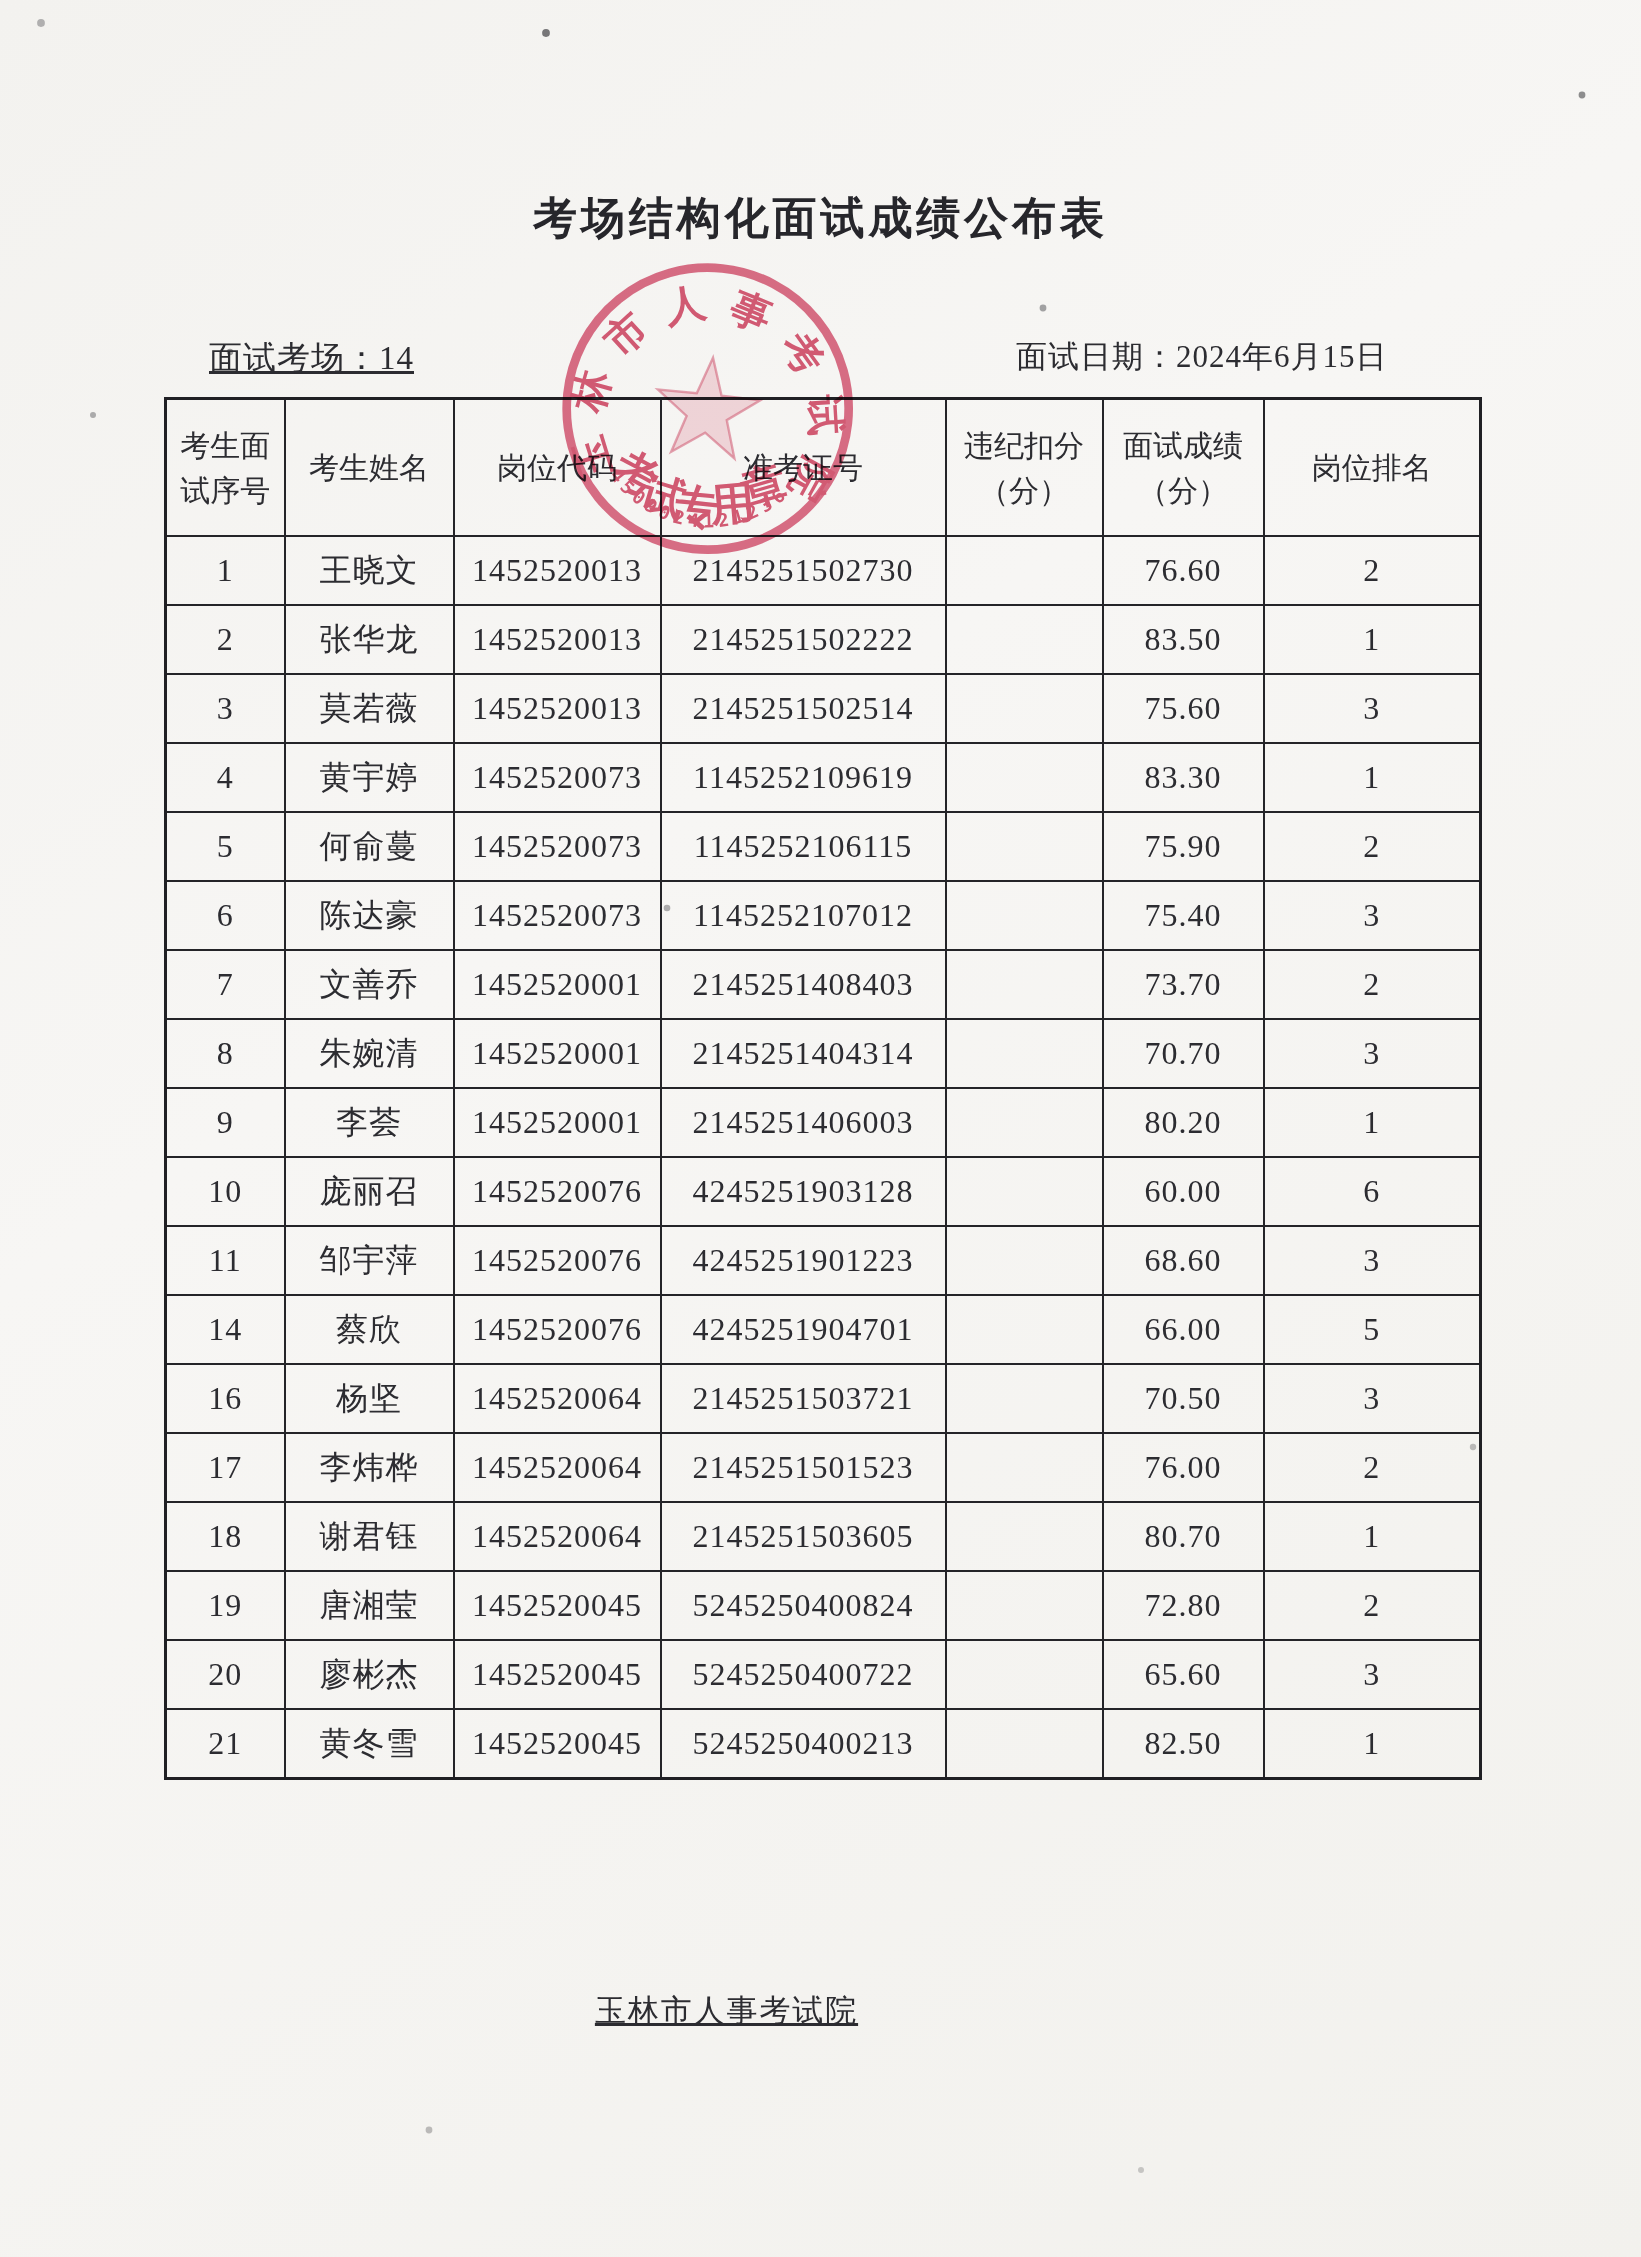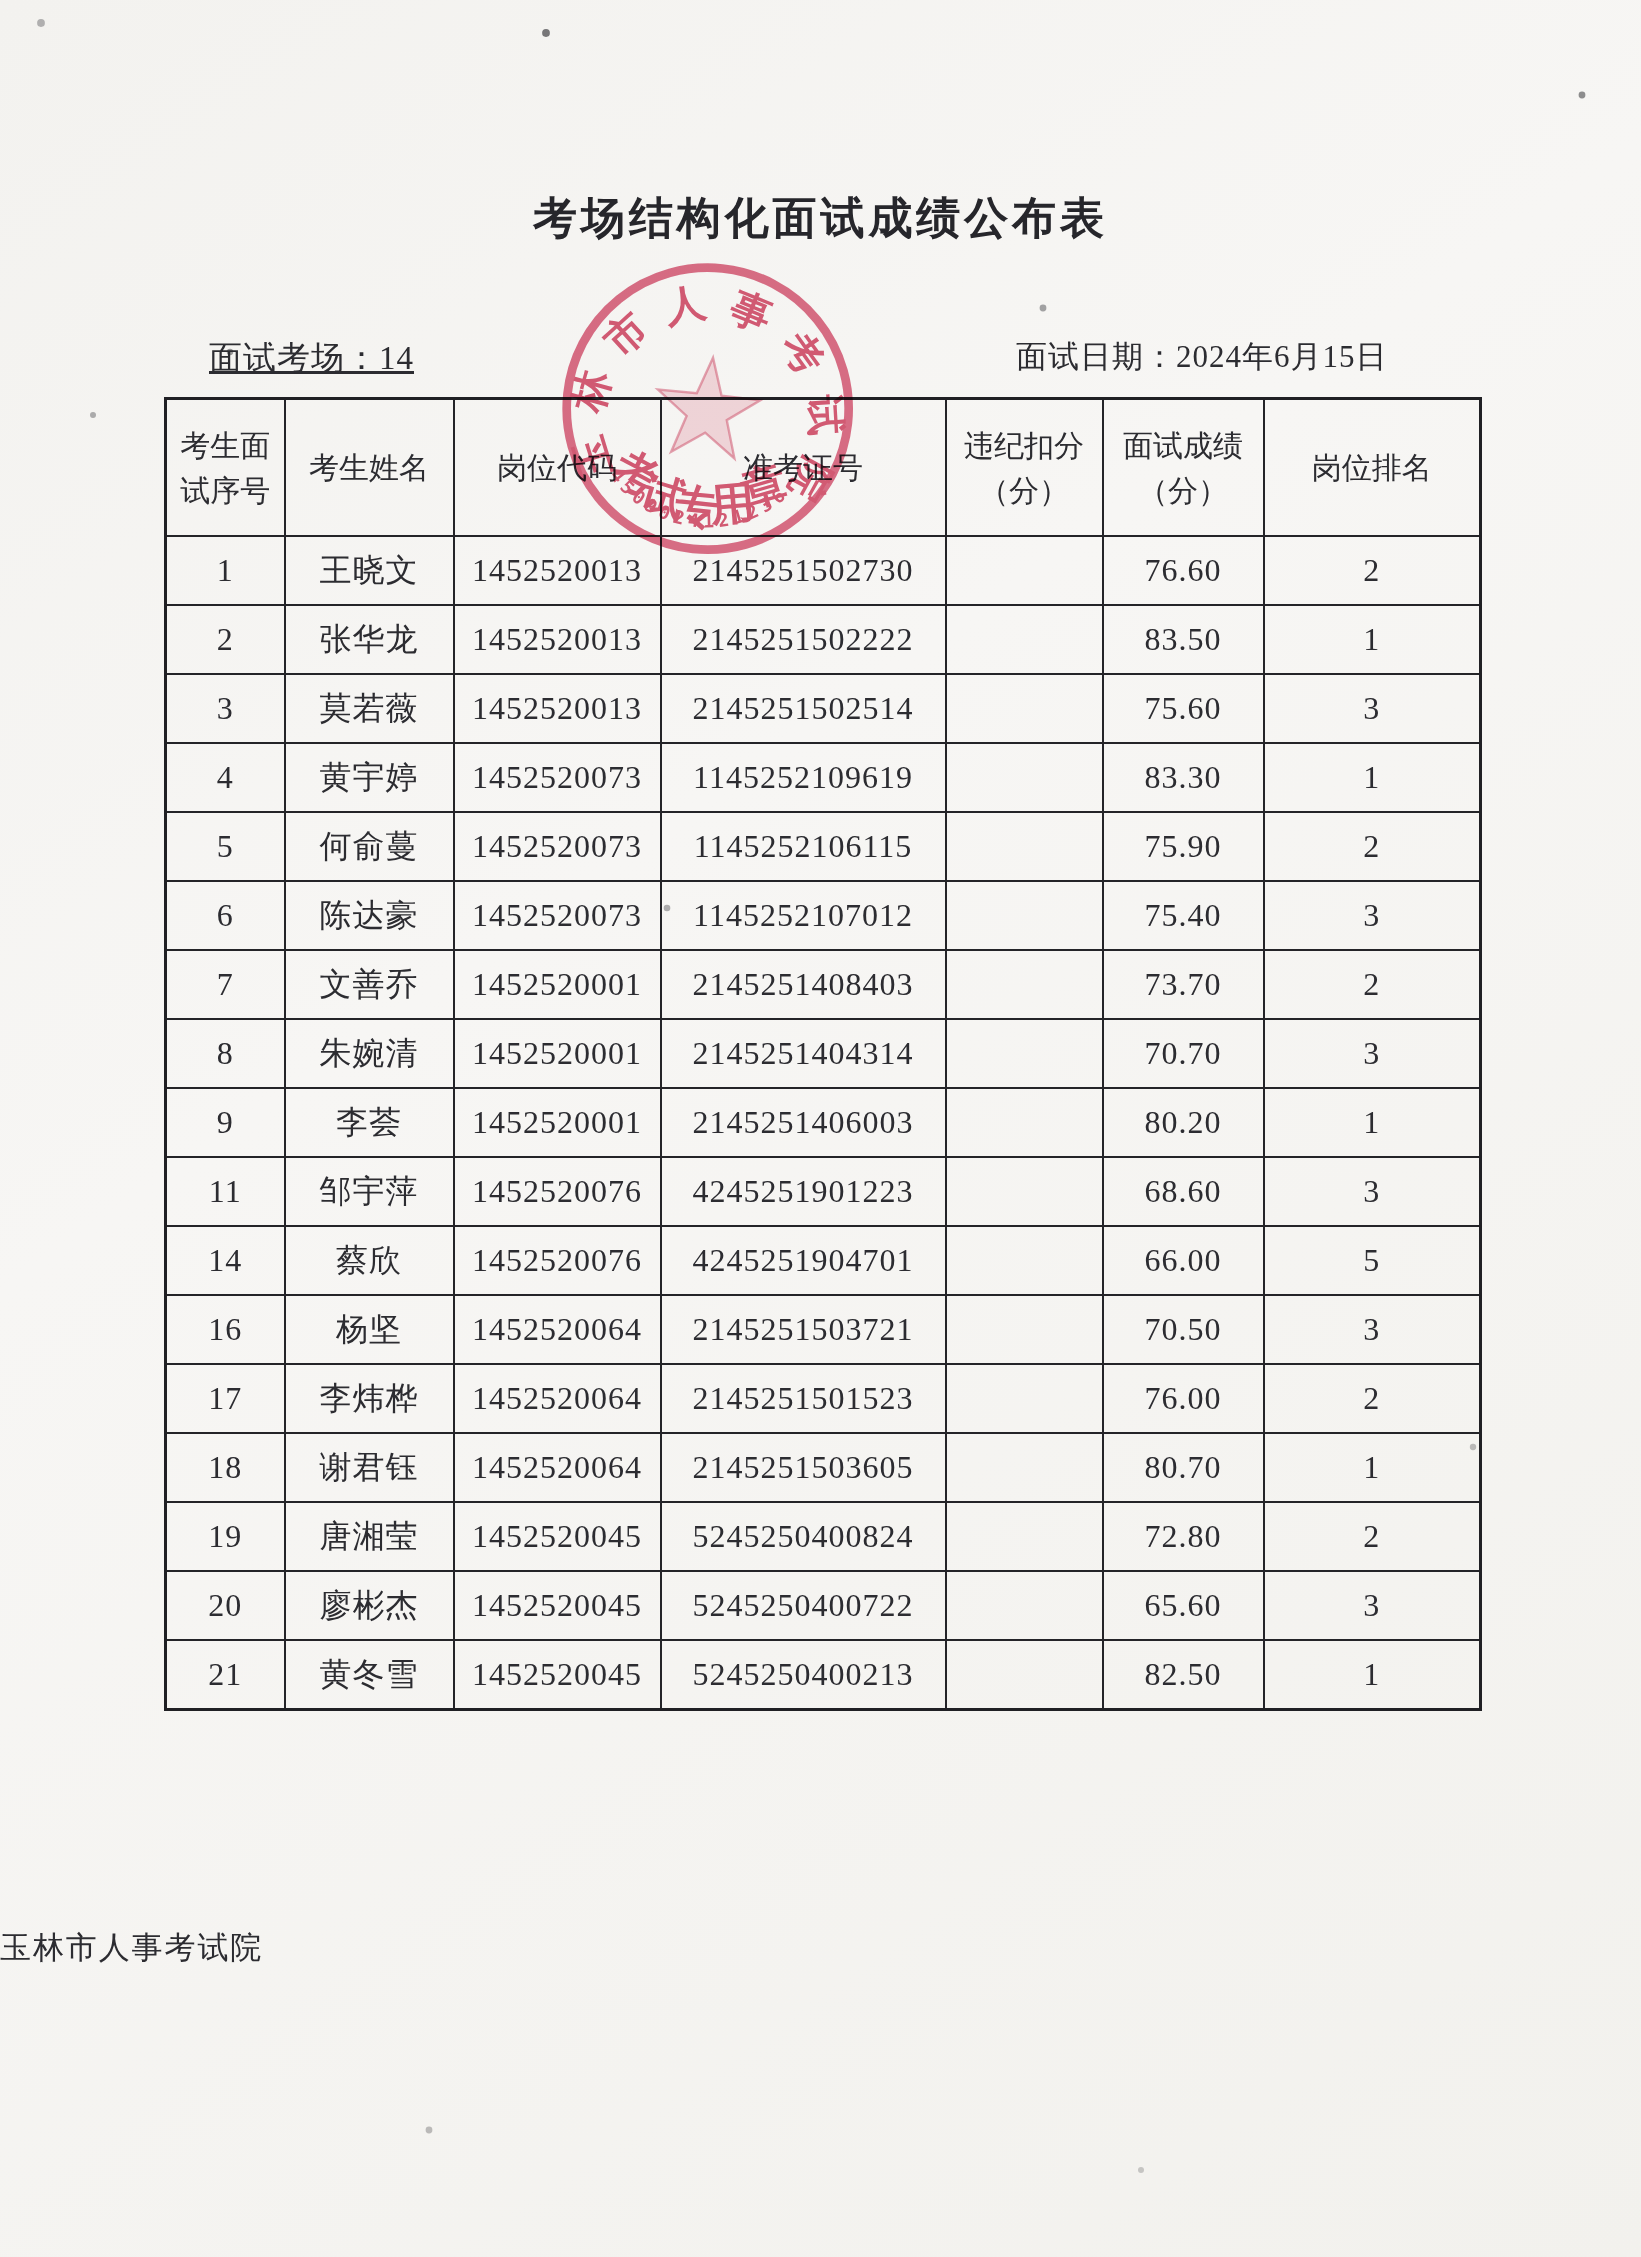--- a/index.html
+++ b/index.html
@@ -12,22 +12,22 @@
     font-size:44px;font-weight:700;letter-spacing:3.9px;color:#26262b;}
   .meta-room{position:absolute;top:336px;left:209px;font-size:33px;letter-spacing:1px;text-decoration:underline;}
   .meta-date{position:absolute;top:336px;left:1016px;font-size:31px;letter-spacing:1px;}
   table.score{position:absolute;top:397px;left:164px;width:1315px;
     border-collapse:collapse;table-layout:fixed;border:3.9px solid #202024;}
   table.score th,table.score td{
     border:2.5px solid #242428;text-align:center;vertical-align:middle;
     padding:0;overflow:hidden;}
   table.score th{height:135px;font-size:30px;font-weight:400;white-space:pre-line;line-height:1.5;}
   table.score td{height:67px;font-size:32px;letter-spacing:1px;}
-  .footer{position:absolute;top:1927px;left:0;width:1453px;text-align:left;
-    font-size:31px;letter-spacing:1.9px;}
+  .footer{position:absolute;top:1990px;left:0;width:1453px;text-align:center;
+    font-size:31px;letter-spacing:1.9px;text-decoration:underline;}
   .stamp-svg{position:absolute;left:558px;top:259px;width:309px;height:309px;
     mix-blend-mode:multiply;opacity:.93;pointer-events:none;}
   .stamp-char{fill:#d6506e;font-weight:700;text-anchor:middle;
     font-family:"Liberation Serif","DejaVu Serif",serif;}
   .ring-char{font-size:42px;}
   .bottom-char{font-size:46px;}
   .serial-text{fill:#d6506e;font-size:19px;letter-spacing:5px;font-weight:700;
     font-family:"DejaVu Sans Mono",monospace;}
   .speckles{position:absolute;top:0;left:0;width:3.9px;height:3.9px;border-radius:50%;background:transparent;
     box-shadow:
@@ -152,20 +152,29 @@
       <tr>
         <td>9</td>
         <td>李荟</td>
         <td>1452520001</td>
         <td>2145251406003</td>
         <td></td>
         <td>80.20</td>
         <td>1</td>
       </tr>
       <tr>
+        <td>10</td>
+        <td>庞丽召</td>
+        <td>1452520076</td>
+        <td>4245251903128</td>
+        <td></td>
+        <td>60.00</td>
+        <td>6</td>
+      </tr>
+      <tr>
         <td>11</td>
         <td>邹宇萍</td>
         <td>1452520076</td>
         <td>4245251901223</td>
         <td></td>
         <td>68.60</td>
         <td>3</td>
       </tr>
       <tr>
         <td>14</td>

